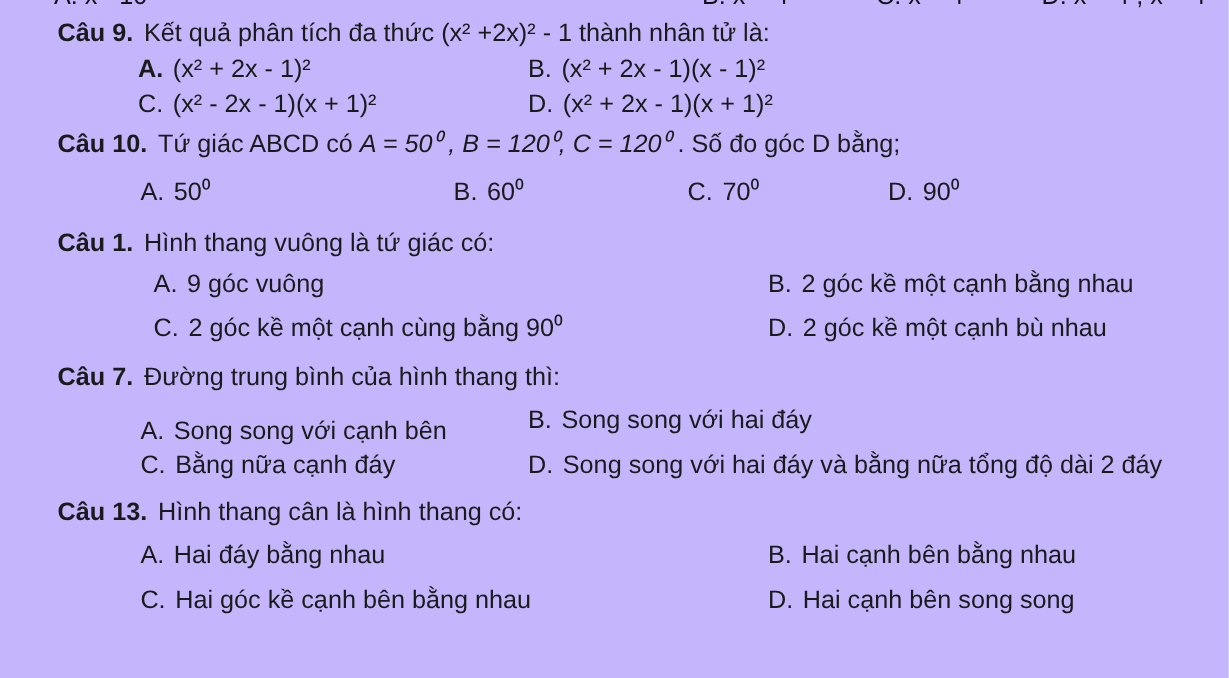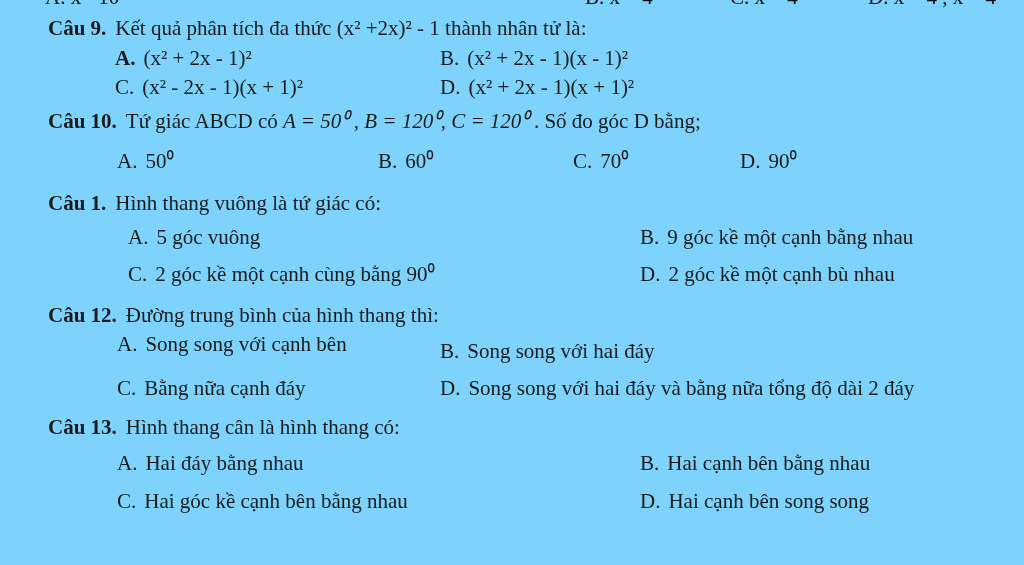--- a/index.html
+++ b/index.html
@@ -4,23 +4,23 @@
 <style>
   html, body {
     margin: 0;
     padding: 0;
     background: #ffffff;
   }
   .page {
     position: relative;
     width: 1024px;
     height: 565px;
-    background: #7dd3fc;
+    background: #c4b5fd;
     overflow: hidden;
-    font-family: Liberation Serif, serif;
+    font-family: Liberation Sans, sans-serif;
     color: #1a1a1a;
     font-size: 21px;
     line-height: 28px;
   }
   
   .top-clip {
     position: absolute;
     top: 0; left: 0;
     width: 1024px;
     height: 9px;
@@ -100,36 +100,36 @@
     <span class="olabel">C.</span><span>70⁰</span>
   </div>
   <div class="opt" style="left:740px; top:147px">
     <span class="olabel">D.</span><span>90⁰</span>
   </div>
 
   <div class="qheader" style="left:48px; top:189px">
     <span class="qlabel">Câu 1.</span><span class="qtext">Hình thang vuông là tứ giác có:</span>
   </div>
   <div class="opt" style="left:128px; top:223px">
-    <span class="olabel">A.</span><span>5 góc vuông</span>
+    <span class="olabel">A.</span><span>9 góc vuông</span>
   </div>
   <div class="opt" style="left:640px; top:223px">
-    <span class="olabel">B.</span><span>9 góc kề một cạnh bằng nhau</span>
+    <span class="olabel">B.</span><span>2 góc kề một cạnh bằng nhau</span>
   </div>
   <div class="opt" style="left:128px; top:260px">
     <span class="olabel">C.</span><span>2 góc kề một cạnh cùng bằng 90⁰</span>
   </div>
   <div class="opt" style="left:640px; top:260px">
     <span class="olabel">D.</span><span>2 góc kề một cạnh bù nhau</span>
   </div>
 
   <div class="qheader" style="left:48px; top:301px">
-    <span class="qlabel">Câu 12.</span><span class="qtext">Đường trung bình của hình thang thì:</span>
+    <span class="qlabel">Câu 7.</span><span class="qtext">Đường trung bình của hình thang thì:</span>
   </div>
-  <div class="opt" style="left:117px; top:330px">
+  <div class="opt" style="left:117px; top:346px">
     <span class="olabel">A.</span><span>Song song với cạnh bên</span>
   </div>
   <div class="opt" style="left:117px; top:374px">
     <span class="olabel">C.</span><span>Bằng nữa cạnh đáy</span>
   </div>
   <div class="opt" style="left:440px; top:337px">
     <span class="olabel">B.</span><span>Song song với hai đáy</span>
   </div>
   <div class="opt" style="left:440px; top:374px">
     <span class="olabel">D.</span><span>Song song với hai đáy và bằng nữa tổng độ dài 2 đáy</span>

